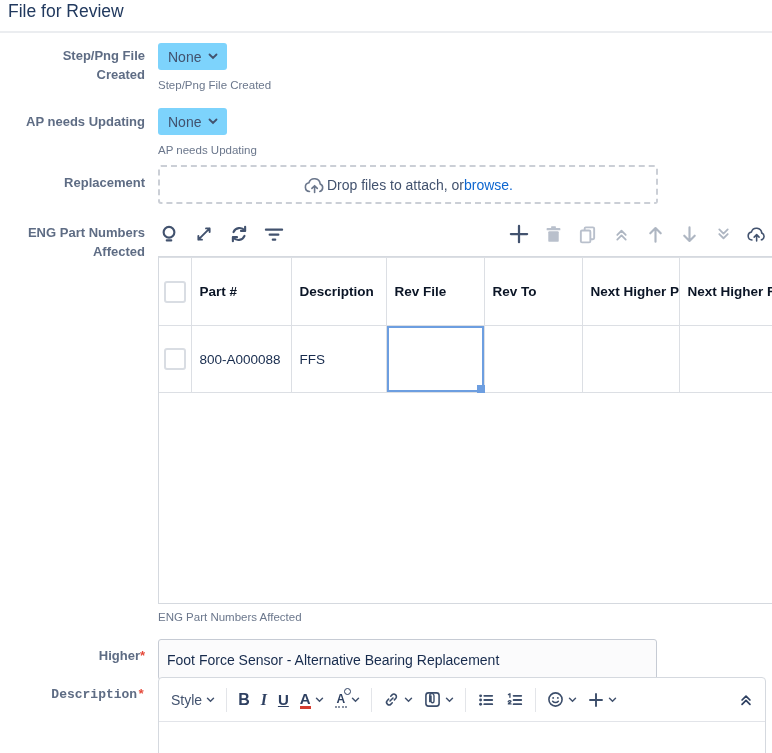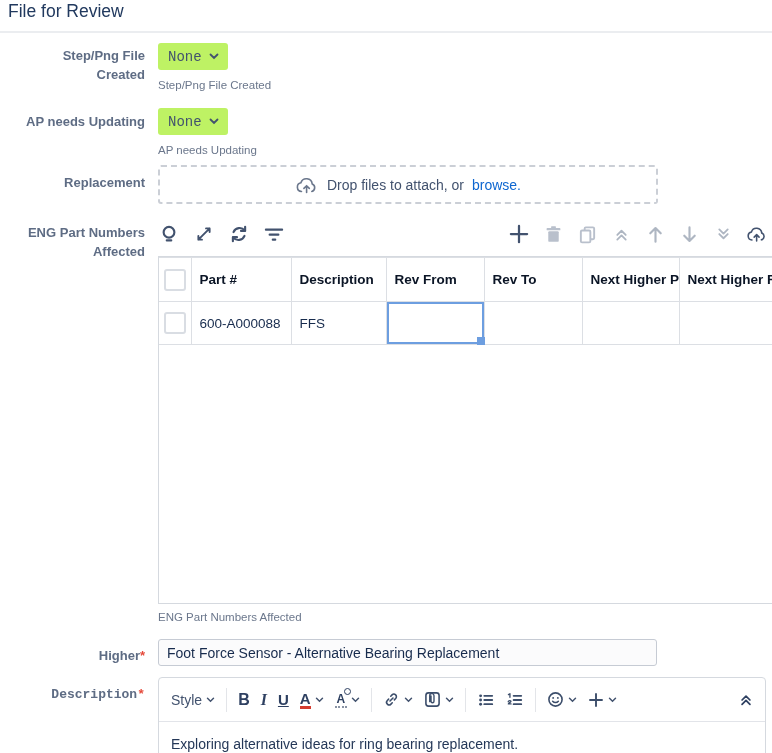--- a/index.html
+++ b/index.html
@@ -10,53 +10,53 @@
   
   .page-title{left:8px;top:1px;font-size:17.5px;color:#1D3557;color:#21395E;font-weight:400;}
   .divider{left:0;top:31px;width:772px;height:0;border-top:2px solid #EBEDF0;}
 
   
   .flabel{color:#5E6C84;font-weight:700;font-size:13px;text-align:right;line-height:19px;}
   .req{color:#E5493A;font-weight:700;}
   .fcaption{color:#6B778C;font-size:11.5px;}
 
   
-  .dd{left:158px;height:27px;background:#bef264;border-radius:3px;display:flex;
-      align-items:center;gap:7px;padding:0 9px 0 10px;cursor:pointer;font-family:Liberation Mono, monospace;}
+  .dd{left:158px;height:27px;background:#7dd3fc;border-radius:3px;display:flex;
+      align-items:center;gap:7px;padding:0 9px 0 10px;cursor:pointer;}
   .dd span{font-size:14px;color:#42526E;}
 
   
   .dropzone{left:158px;top:165px;width:496px;height:35px;border:2px dashed #CBCFD6;
-      border-radius:3px;display:flex;align-items:center;justify-content:center;gap:8px;}
+      border-radius:3px;display:flex;align-items:center;justify-content:center;}
   .dropzone .txt{font-size:14px;color:#42526E;}
   .dropzone .lnk{font-size:14px;color:#0D66D0;cursor:pointer;}
 
   
   .gridbar{left:158px;top:219px;width:610px;height:30px;display:flex;align-items:center;}
   .gb-left{display:flex;align-items:center;gap:13px;}
   .gb-right{margin-left:auto;display:flex;align-items:center;gap:12px;}
   .ibtn{width:22px;height:22px;display:flex;align-items:center;justify-content:center;cursor:pointer;}
 
   
   .grid{left:158px;top:256px;width:613px;height:346px;border:1px solid #D5D9DF;overflow:hidden;background:#fff;}
   table{border-collapse:collapse;table-layout:fixed;width:645px;}
-  th,td{border:1px solid #DCDFE4;padding:4px 8px;white-space:nowrap;overflow:hidden;background:#fff;}
+  th,td{border:1px solid #DCDFE4;padding:16px 8px;white-space:nowrap;overflow:hidden;background:#fff;}
   th{height:35px;font-size:13.5px;font-weight:700;color:#0B1526;text-align:left;}
   td{height:34px;font-size:13.5px;color:#172B4D;}
   th:first-child,td:first-child{border-left:none;}
   th.cbcol,td.cbcol{padding:0;text-align:center;}
   .cb{width:18px;height:18px;border:2px solid #D9DDE3;border-radius:3px;background:#fff;
       display:inline-block;vertical-align:middle;}
   td.sel{position:relative;box-shadow:inset 0 0 0 2px #6D9EE0;overflow:visible;}
   .fill-handle{position:absolute;right:-1px;bottom:-1px;width:8px;height:8px;background:#6D9EE0;}
 
   
   .sum-input{left:158px;top:639px;width:481px;height:25px;border:1px solid #C6CBD4;border-radius:3px;
       background:#FBFBFC;font-family:"Liberation Sans",sans-serif;font-size:14px;color:#172B4D;
-      padding:0 8px;outline:none;}
+      padding:7px 8px;outline:none;}
 
   
   .editor{left:158px;top:677px;width:606px;height:76px;border:1px solid #D5D9DF;
       border-radius:4px 4px 0 0;background:#fff;}
   .etoolbar{height:43px;display:flex;align-items:center;padding:0 12px;gap:11px;
       border-bottom:1px solid #E2E4E9;}
   .esep{width:1px;height:24px;background:#E3E5E9;}
   .ebtn{display:flex;align-items:center;gap:4px;cursor:pointer;color:#344563;}
   .style-lbl{font-size:14px;color:#42526E;}
   .g-b{font-size:16px;font-weight:700;color:#2E4061;}
@@ -192,32 +192,32 @@
         <col style="width:97px">
         <col style="width:125px">
     </colgroup>
     <thead>
       <tr>
         <th class="cbcol">
           <span class="cb"></span>
         </th>
         <th>Part #</th>
         <th>Description</th>
-        <th>Rev From</th>
+        <th>Rev File</th>
         <th>Rev To</th>
         <th>Next Higher Part</th>
         <th>Next Higher Rev</th>
       </tr>
     </thead>
     <tbody>
       <tr>
         <td class="cbcol">
           <span class="cb"></span>
         </td>
-        <td>600-A000088</td>
+        <td>800-A000088</td>
         <td>FFS</td>
         <td class="sel">
           <span></span>
           <span class="fill-handle"></span>
         </td>
         <td></td>
         <td></td>
         <td></td>
       </tr>
     </tbody>
@@ -316,14 +316,13 @@
       <svg width="9" height="6" viewBox="0 0 10 7">
         <path d="M1.5 1.5L5 5l3.5-3.5" fill="none" stroke="#42526E" stroke-width="1.7" stroke-linecap="round"></path>
       </svg>
     </div>
     <div class="ebtn ecollapse">
       <svg width="14" height="14" viewBox="0 0 16 16">
         <path d="M3.5 8L8 3.5 12.5 8M3.5 13L8 8.5l4.5 4.5" fill="none" stroke="#2E4061" stroke-width="2" stroke-linecap="round" stroke-linejoin="round"></path>
       </svg>
     </div>
   </div>
-  <div class="econtent">Exploring alternative ideas for ring bearing replacement.</div>
 </div>
 
 </body></html>

